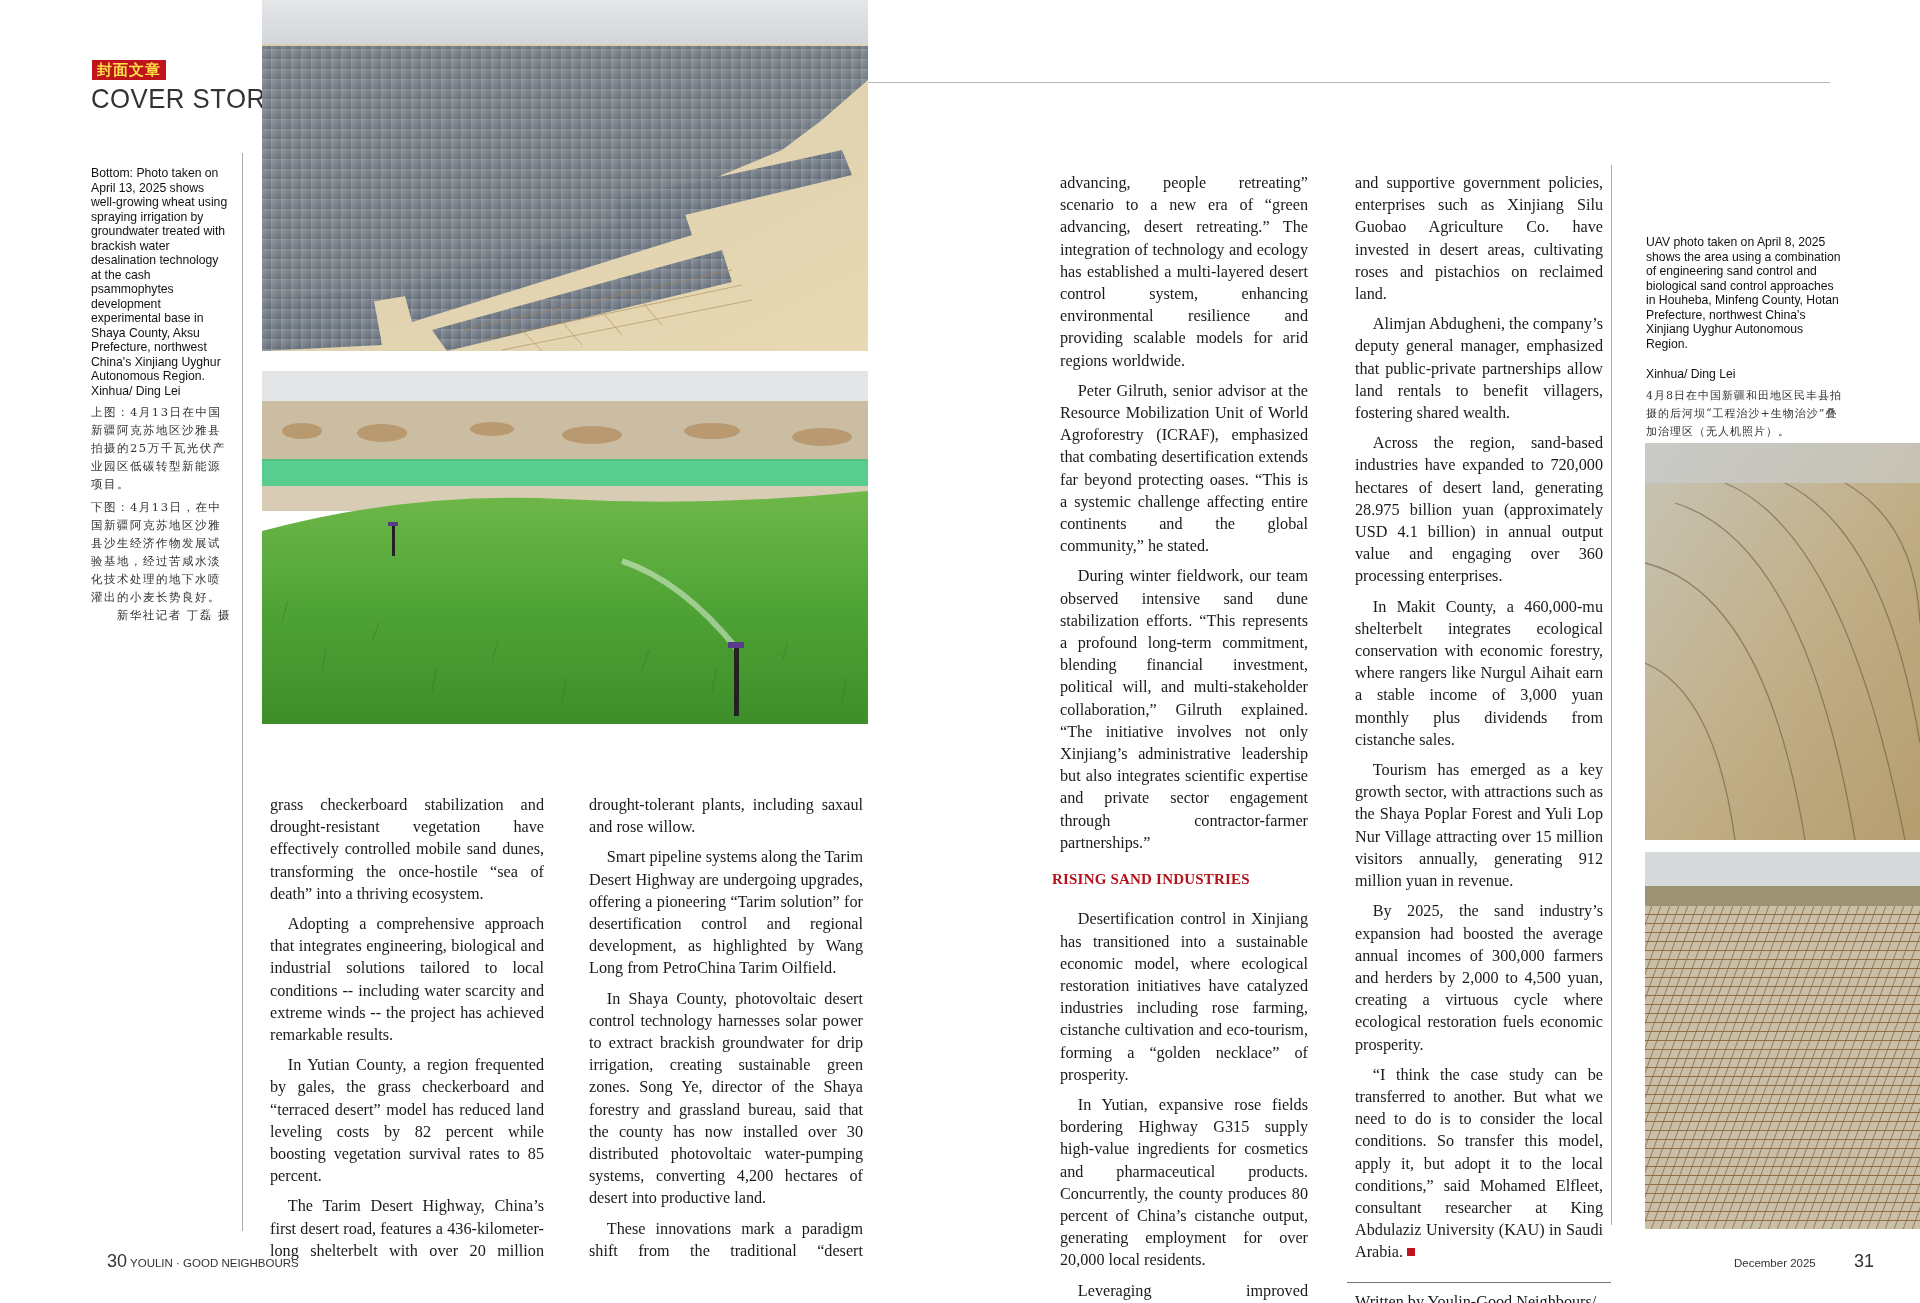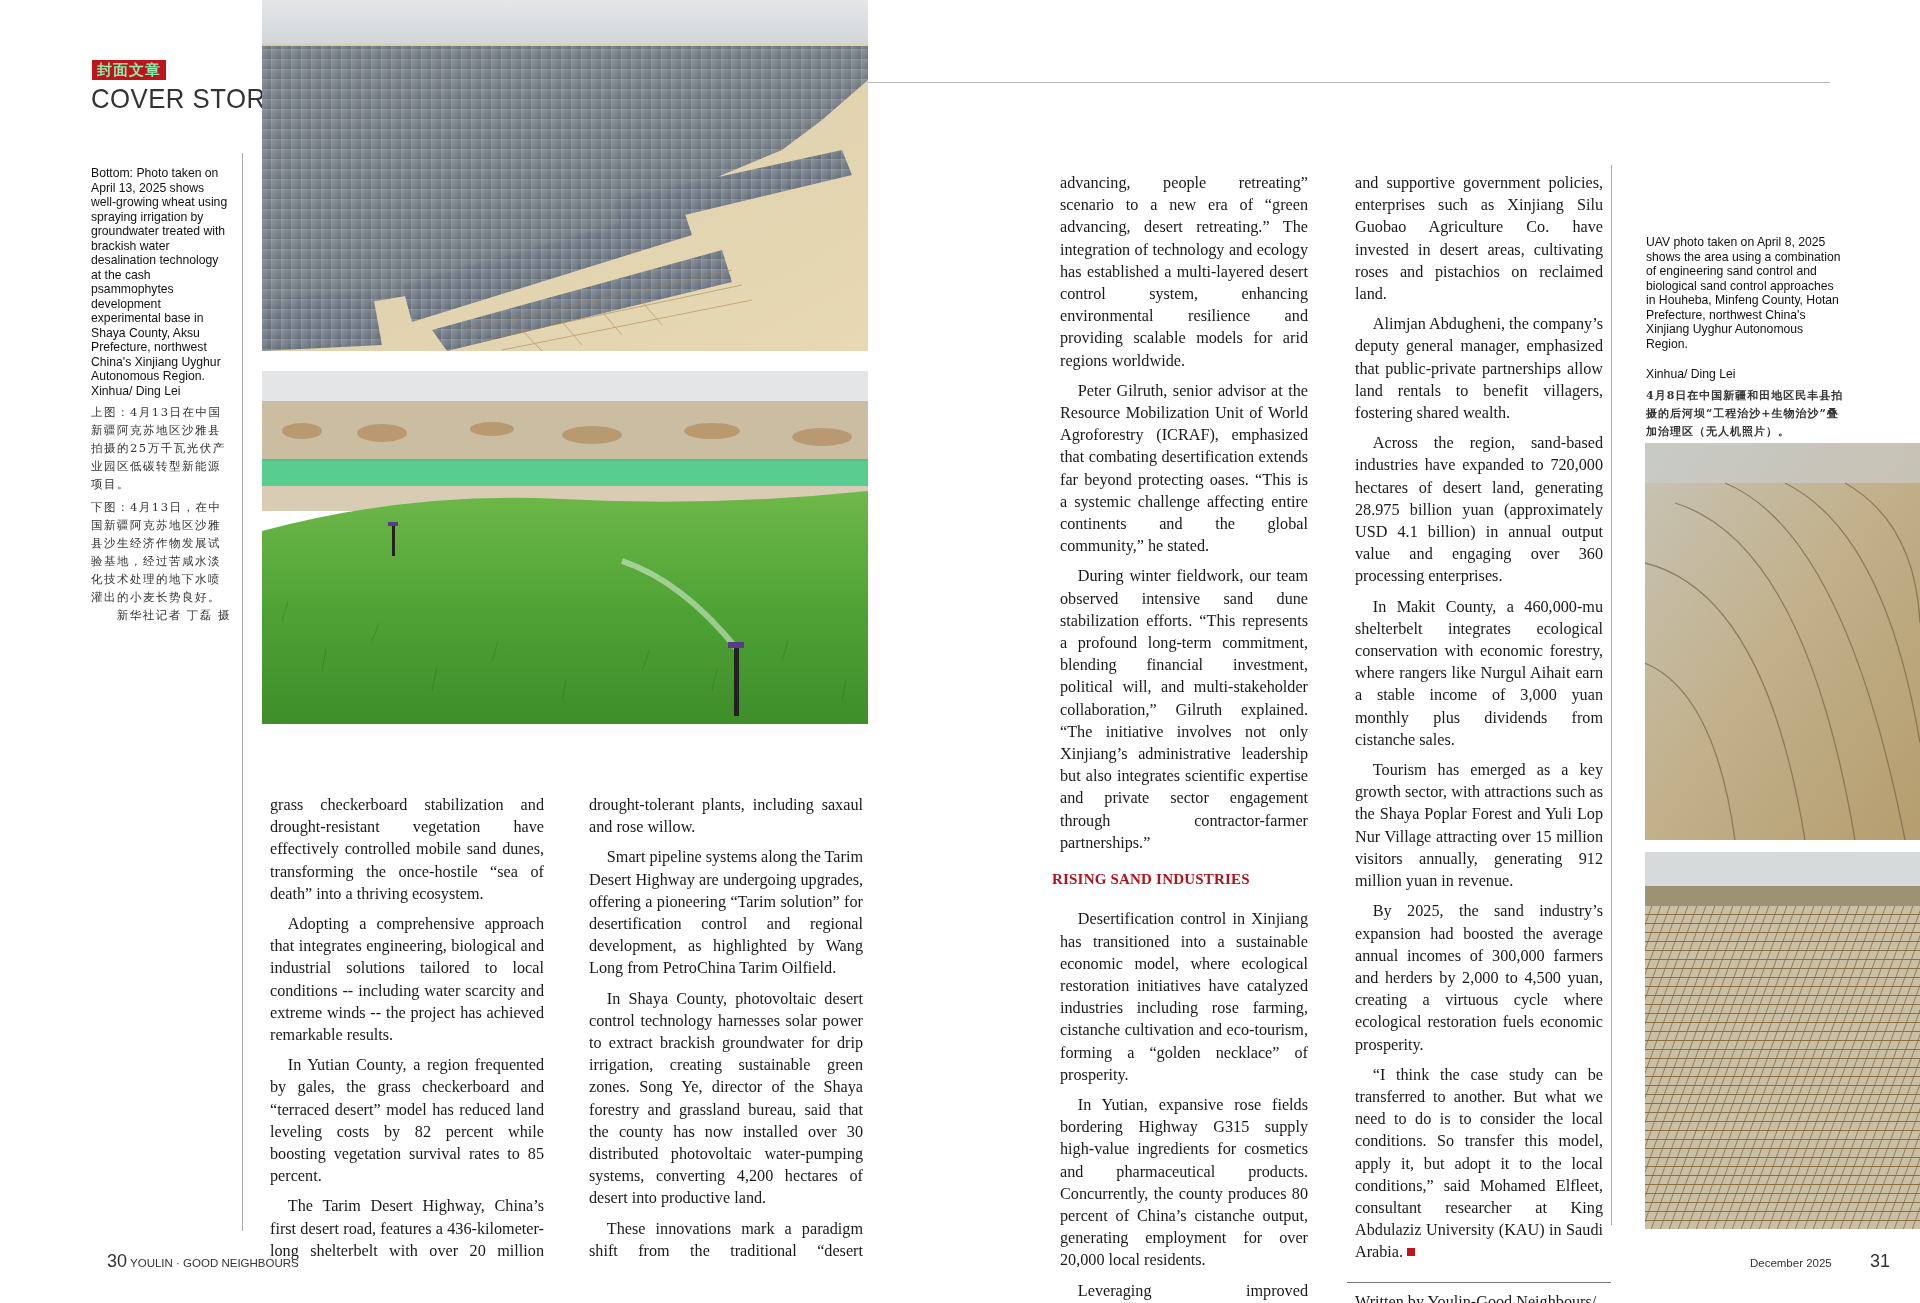--- a/index.html
+++ b/index.html
@@ -1,31 +1,31 @@
 <!DOCTYPE html>
 <html><head>
 <meta charset="utf-8">
 <style>
   html, body { margin:0; padding:0; background:#fff; }
   body { width:1920px; height:1303px; position:relative; overflow:hidden; font-family:"Liberation Serif", serif; color:#1a1a1a; }
   .abs { position:absolute; }
   
-  .kicker { left:92px; top:60px; background:#c0141c; color:#86efac; font-family:"DejaVu Sans", sans-serif; font-size:15px; line-height:20px; padding:0 5px; font-weight:bold; letter-spacing:1px; }
+  .kicker { left:92px; top:60px; background:#c0141c; color:#fde047; font-family:"DejaVu Sans", sans-serif; font-size:15px; line-height:20px; padding:0 5px; font-weight:bold; letter-spacing:1px; }
   .section-title { left:91px; top:82px; font-family:"Liberation Sans", sans-serif; font-size:28px; color:#333; letter-spacing:0.5px; font-weight:normal; line-height:34px; transform:scaleX(0.92); transform-origin:left top; }
   .top-rule { left:868px; top:82px; width:962px; height:1px; background:#b8b8b8; }
   .vrule-left { left:242px; top:153px; width:1px; height:1078px; background:#aaa; }
   .vrule-right { left:1611px; top:165px; width:1px; height:1060px; background:#aaa; }
   
   .cap { font-family:"Liberation Sans", sans-serif; font-size:12.2px; line-height:14.5px; color:#111; }
   .cap p { margin:0 0 5px 0; }
   .cap-zh { font-family:"DejaVu Serif", serif; font-size:11.5px; line-height:18px; color:#333; letter-spacing:1.5px; margin:4px 0 5px 0; }
   .cap-zh-credit { text-align:right; }
   .cap-left { left:91px; top:166px; width:140px; }
   .cap-right { left:1646px; top:235px; width:200px; }
-  .cap-right .cap-zh { letter-spacing:1px; font-size:11px;font-weight:bold; }
+  .cap-right .cap-zh { letter-spacing:1px; font-size:11px; }
   
   .photo { overflow:hidden; }
   .photo svg { display:block; width:100%; height:100%; }
   .ph-solar { left:262px; top:0; width:606px; height:351px; }
   .ph-wheat { left:262px; top:371px; width:606px; height:353px; }
   .ph-sand1 { left:1645px; top:443px; width:275px; height:397px; }
   .ph-sand2 { left:1645px; top:852px; width:275px; height:377px; }
   
   .col { font-size:16.2px; line-height:22.2px; text-align:justify; hyphens:none; }
   .col p { margin:8px; text-indent:1.1em; }
@@ -34,21 +34,21 @@
   .col2 { left:581px; top:786px; width:290px; }
   .col3 { left:1052px; top:164px; width:264px; }
   .col4 { left:1347px; top:164px; width:264px; }
   .subhead { color:#b3121b; font-weight:bold; font-size:15px; margin:14px 0 18px 0 !important; text-indent:0 !important; letter-spacing:0.2px; }
   .endmark { display:inline-block; width:8px; height:8px; background:#c0141c; margin-left:4px; vertical-align:1px; }
   .byline-rule { height:1px; background:#777; margin:18px 0 6px 0; }
   .byline { text-indent:0 !important; text-align:left; }
   
   .footer { font-family:"Liberation Sans", sans-serif; font-size:11.5px; color:#333; top:1251px; }
   .footer-left { left:72px; }
-  .footer-right { right:30px; }
+  .footer-right { right:46px; }
   .pg { font-family:Liberation Sans, sans-serif; font-size:18px;margin-left:35px; }
 </style>
 </head>
 <body>
 
 <div class="abs kicker">封面文章</div>
 <div class="abs section-title">COVER STORY</div>
 <div class="abs top-rule"></div>
 <div class="abs vrule-left"></div>
 <div class="abs vrule-right"></div>

